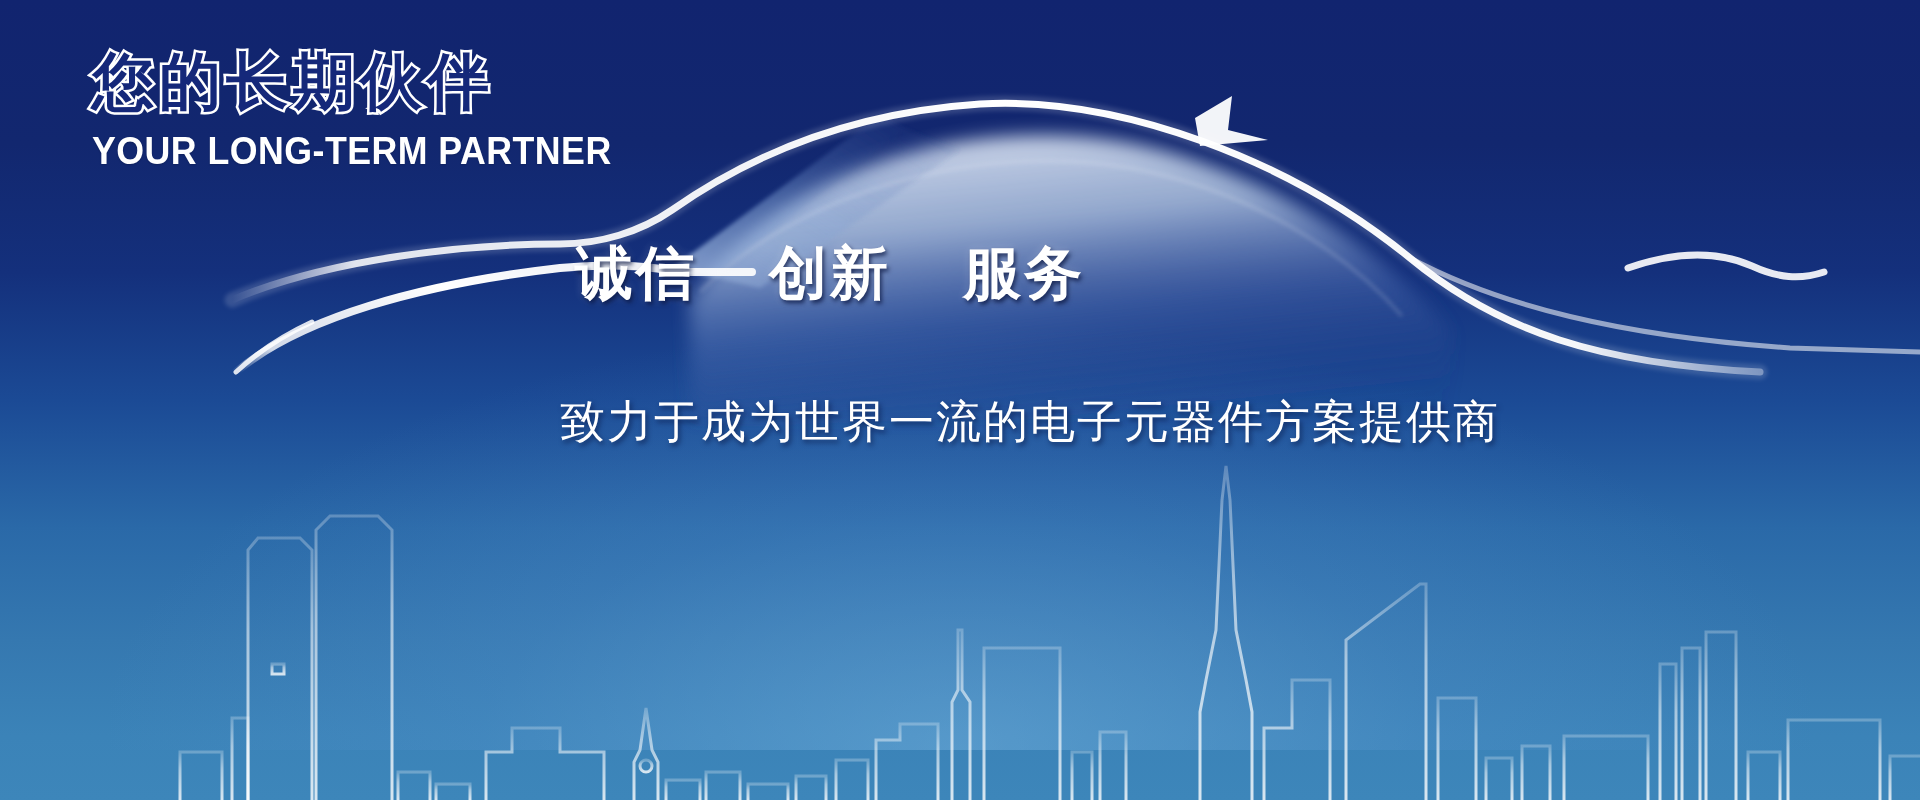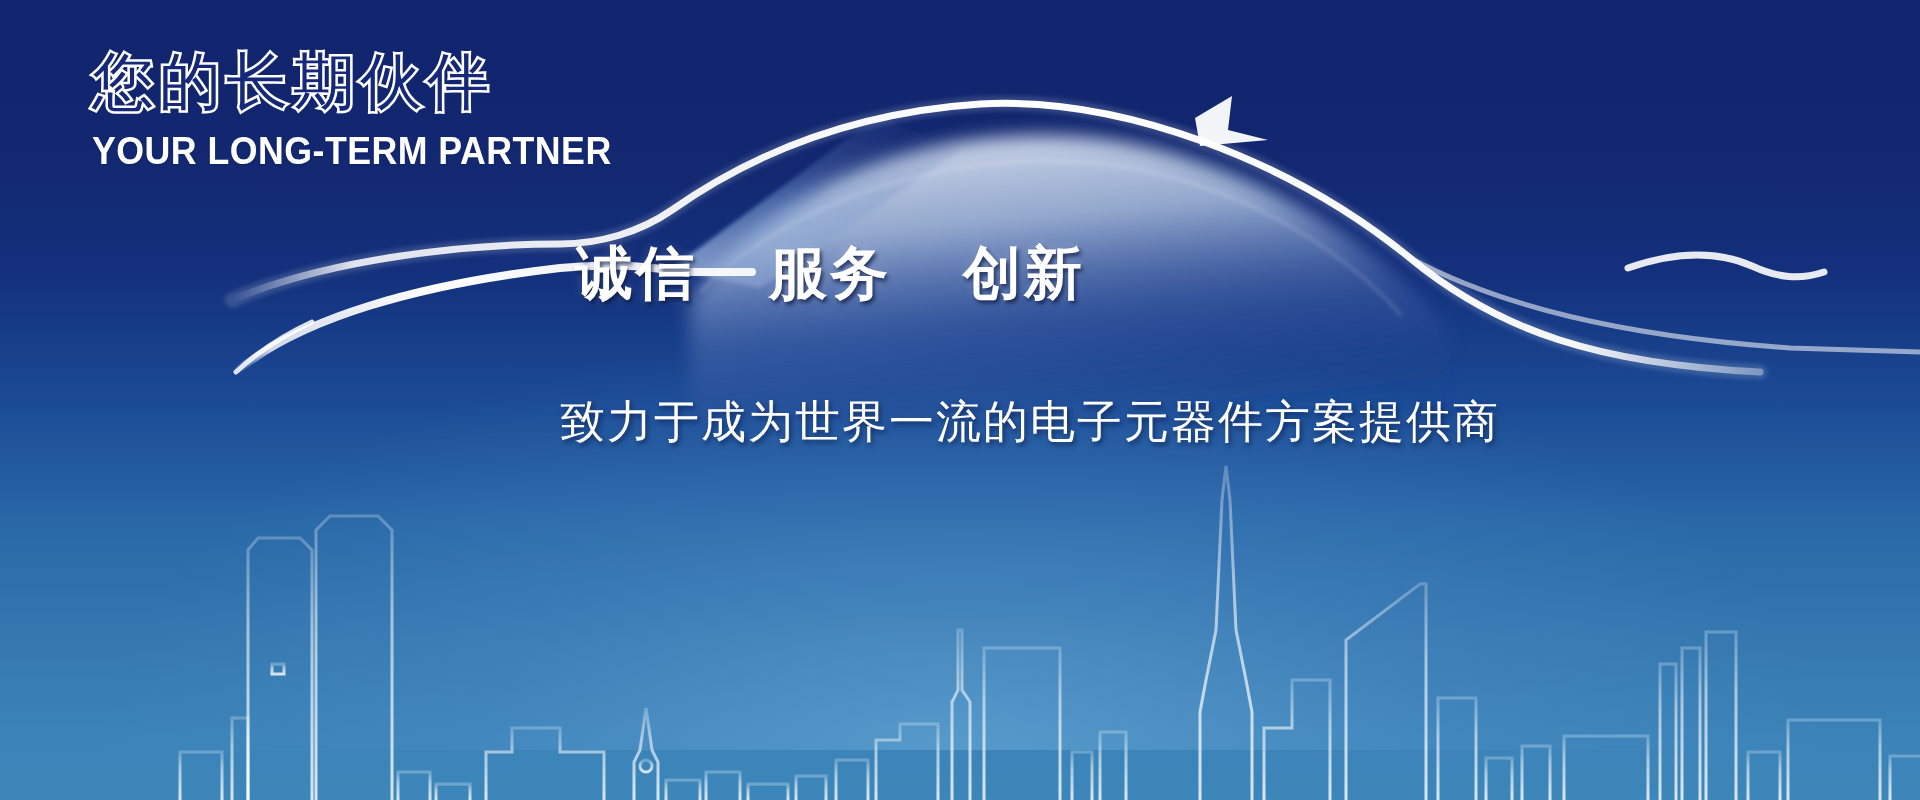--- a/index.html
+++ b/index.html
@@ -70,21 +70,21 @@
   
   .headline-block {
     position: absolute;
     left: 92px;
     top: 48px;
     width: 620px;
   }
 
   .headline-cn {
     font-size: 62px;
-    font-weight: 400;
+    font-weight: 700;
     letter-spacing: 5px;
     line-height: 1.1;
     color: #15287a;
     -webkit-text-stroke: 5px #ffffff;
     paint-order: stroke fill;
     text-shadow: 0 0 1px rgba(255,255,255,0.35);
     white-space: nowrap;
   }
 
   .headline-en {
@@ -348,20 +348,20 @@
   </div>
 
   <div class="headline-block">
     <div class="headline-cn">您的长期伙伴</div>
     <div class="headline-en">YOUR LONG-TERM PARTNER</div>
   </div>
 
   <div class="slogan-block">
     <div class="slogan-cn-row">
       <span class="slogan-cn-word">诚信</span>
+      <span class="slogan-cn-word">创新</span>
       <span class="slogan-cn-word">服务</span>
-      <span class="slogan-cn-word">创新</span>
     </div>
   </div>
 
   <div class="tagline">致力于成为世界一流的电子元器件方案提供商</div>
 
 </div>
 
 </body></html>

